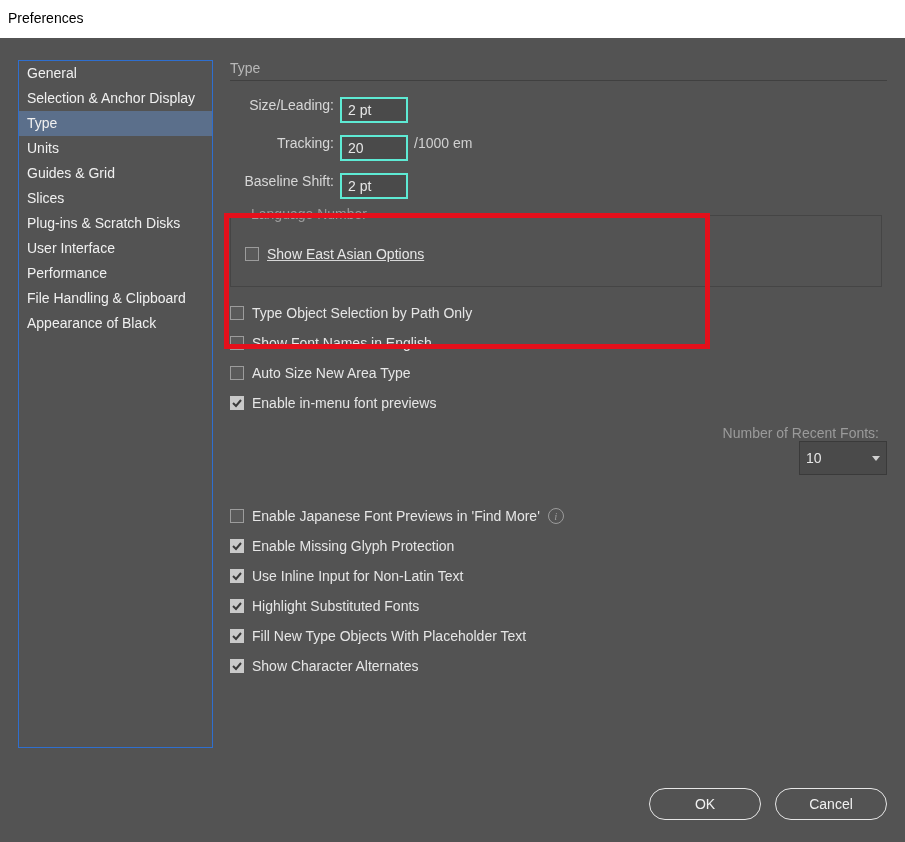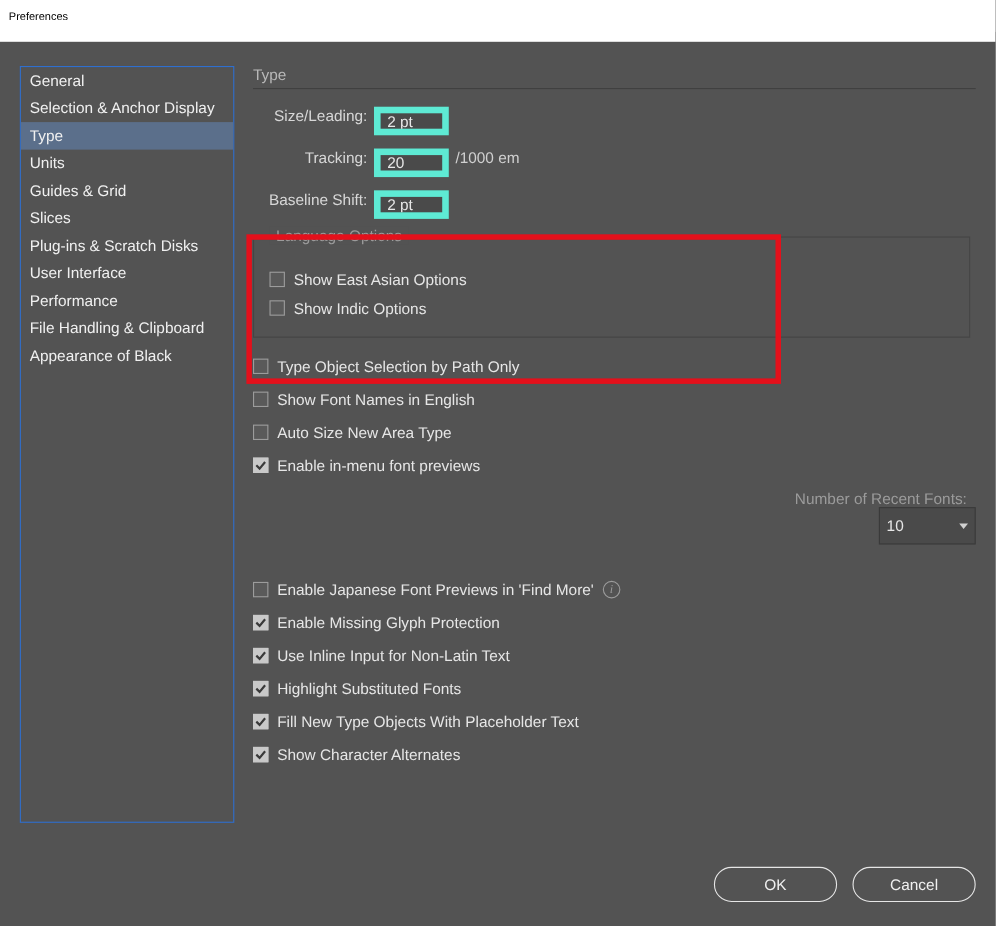--- a/index.html
+++ b/index.html
@@ -7,21 +7,21 @@
     font-family: "Segoe UI", Tahoma, sans-serif;
     font-size: 14px;
     background: #fff;
     width: 905px;
     height: 842px;
     overflow: hidden;
   }
   .window-title {
     padding: 10px 8px 8px 8px;
     color: #000;
-    font-size: 10px;
+    font-size: 14px;
     background: #fff;
   }
   .dialog-body {
     background: #535353;
     position: absolute;
     top: 38px;
     left: 0;
     right: 0;
     bottom: 0;
     color: #d7d7d7;
@@ -68,21 +68,21 @@
   }
   .label-col {
     width: 104px;
     text-align: right;
     color: #d7d7d7;
     font-size: 14px;
     margin-right: 6px;
   }
   .input-text {
     background: #4a4a4a;
-    border: 6px solid #5eead4;
+    border: 2px solid #5eead4;
     color: #e6e6e6;
     font-size: 14px;
     padding: 2px 6px;
     width: 68px;
     height: 26px;
   }
   .suffix {
     color: #d0d0d0;
     margin-left: 6px;
   }
@@ -104,21 +104,21 @@
   .highlight-box {
     position: absolute;
     border: 5px solid #e4101b;
     pointer-events: none;
   }
   .chk-row {
     display: flex;
     align-items: center;
     margin-bottom: 14px;
   }
-  .chk-row.tight { margin-bottom: 10px; }
+  .chk-row.tight { margin-bottom: 10px; text-decoration: underline; }
   .checkbox {
     width: 14px;
     height: 14px;
     border: 1px solid #9c9c9c;
     background: #5a5a5a;
     margin-right: 8px;
     display: inline-flex;
     align-items: center;
     justify-content: center;
     flex-shrink: 0;
@@ -225,28 +225,24 @@
       <span class="suffix">/1000 em</span>
     </div>
 
     <div class="row">
       <div class="label-col">Baseline Shift:</div>
       <input class="input-text" value="2 pt" style="">
     </div>
 
     <div style="position:relative;">
       <div class="group-box" style="width:652px;">
-        <div class="group-title">Language Options</div>
+        <div class="group-title">Language Number</div>
         <div class="chk-row tight">
           <span class="checkbox"></span>
           <span class="chk-label">Show East Asian Options</span>
-        </div>
-        <div class="chk-row" style="margin-bottom:4px;">
-          <span class="checkbox"></span>
-          <span class="chk-label">Show Indic Options</span>
         </div>
       </div>
       <div class="highlight-box" style="left:-6px; top:-2px; width:486px; height:136px;"></div>
     </div>
 
     <div class="chk-row">
       <span class="checkbox"></span>
       <span class="chk-label">Type Object Selection by Path Only</span>
     </div>
     <div class="chk-row">

